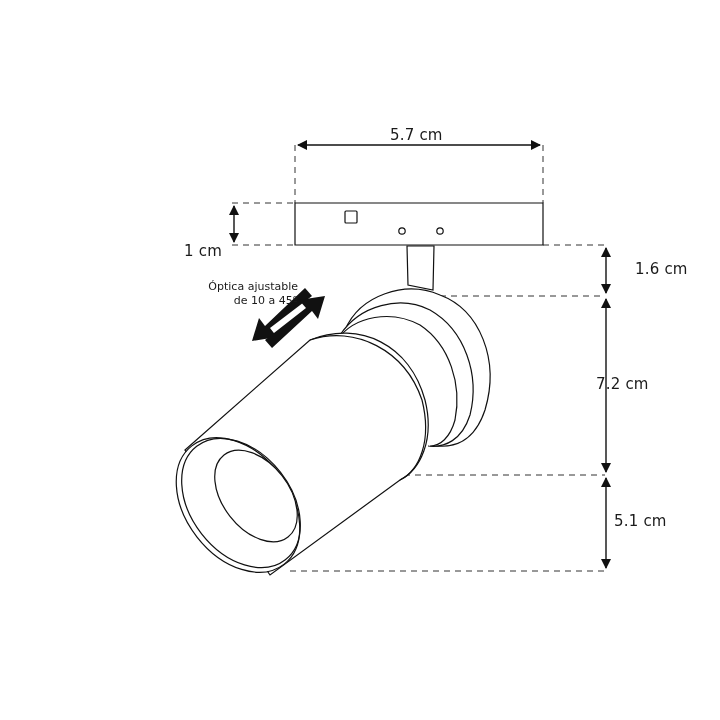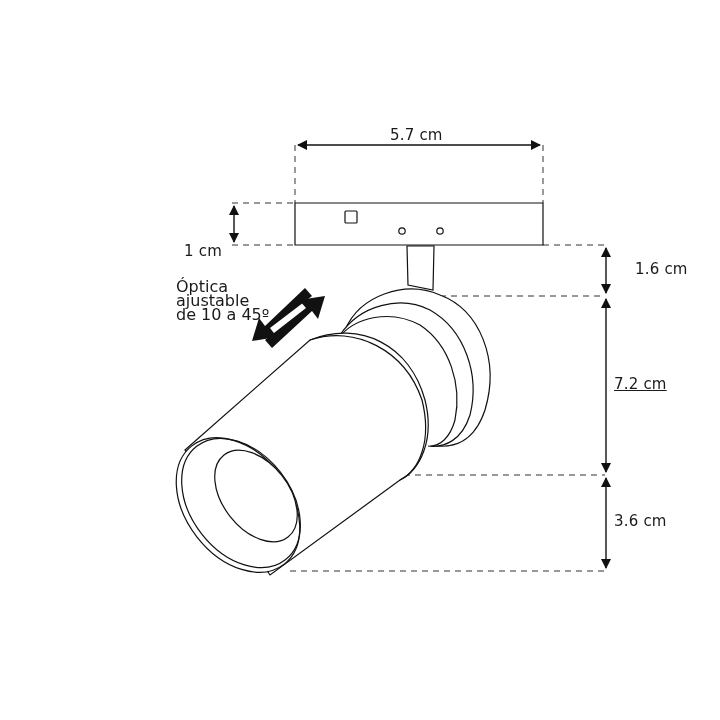--- a/index.html
+++ b/index.html
@@ -1,20 +1,20 @@
 <!DOCTYPE html>
 <html><head>
 <meta charset="utf-8">
 <style>
   html, body { margin: 0; padding: 0; background: #ffffff; }
   body { width: 720px; height: 720px; position: relative; overflow: hidden;
          font-family: "DejaVu Sans", sans-serif; }
   svg { position: absolute; left: 0; top: 0; }
   .lbl { position: absolute; font-size: 15px; color: #1a1a1a; white-space: nowrap; letter-spacing: 0.2px; }
-  .note { position: absolute; font-size: 16px; color: #1a1a1a; text-align: left; line-height: 14px; }
+  .note { position: absolute; font-size: 11px; color: #1a1a1a; text-align: right; line-height: 14px; }
 </style>
 </head>
 <body>
 
 <svg width="720" height="720" viewBox="0 0 720 720" xmlns="http://www.w3.org/2000/svg">
   <defs>
     <marker id="ah" markerWidth="10" markerHeight="10" refX="9" refY="5" orient="auto-start-reverse" markerUnits="userSpaceOnUse">
       <path d="M0,0 L10,5 L0,10 z" fill="#111"></path>
     </marker>
   </defs>
@@ -68,19 +68,19 @@
 
   <g fill="#111">
     <path d="M305 288 L312 296 L270 328 L277 337 L252 341 L259 318 L265 326 Z"></path>
     <path d="M272 348 L265 340 L306 308 L299 300 L325 296 L318 319 L312 311 Z"></path>
   </g>
 </svg>
 
 <div class="lbl" style="left:390px; top:126px;">5.7 cm</div>
 <div class="lbl" style="left:184px; top:218px;margin-top:24px;">1 cm</div>
 <div class="lbl" style="left:615px; top:260px;margin-left:20px;">1.6 cm</div>
-<div class="lbl" style="left:614px; top:375px;text-decoration:underline;">7.2 cm</div>
-<div class="lbl" style="left:614px; top:512px;">3.6 cm</div>
+<div class="lbl" style="left:596px; top:375px;">7.2 cm</div>
+<div class="lbl" style="left:614px; top:512px;">5.1 cm</div>
 
 <div class="note" style="left:176px; top:280px; width:122px;">
   <div>Óptica ajustable</div>
   <div>de 10 a 45º</div>
 </div>
 
 </body></html>

